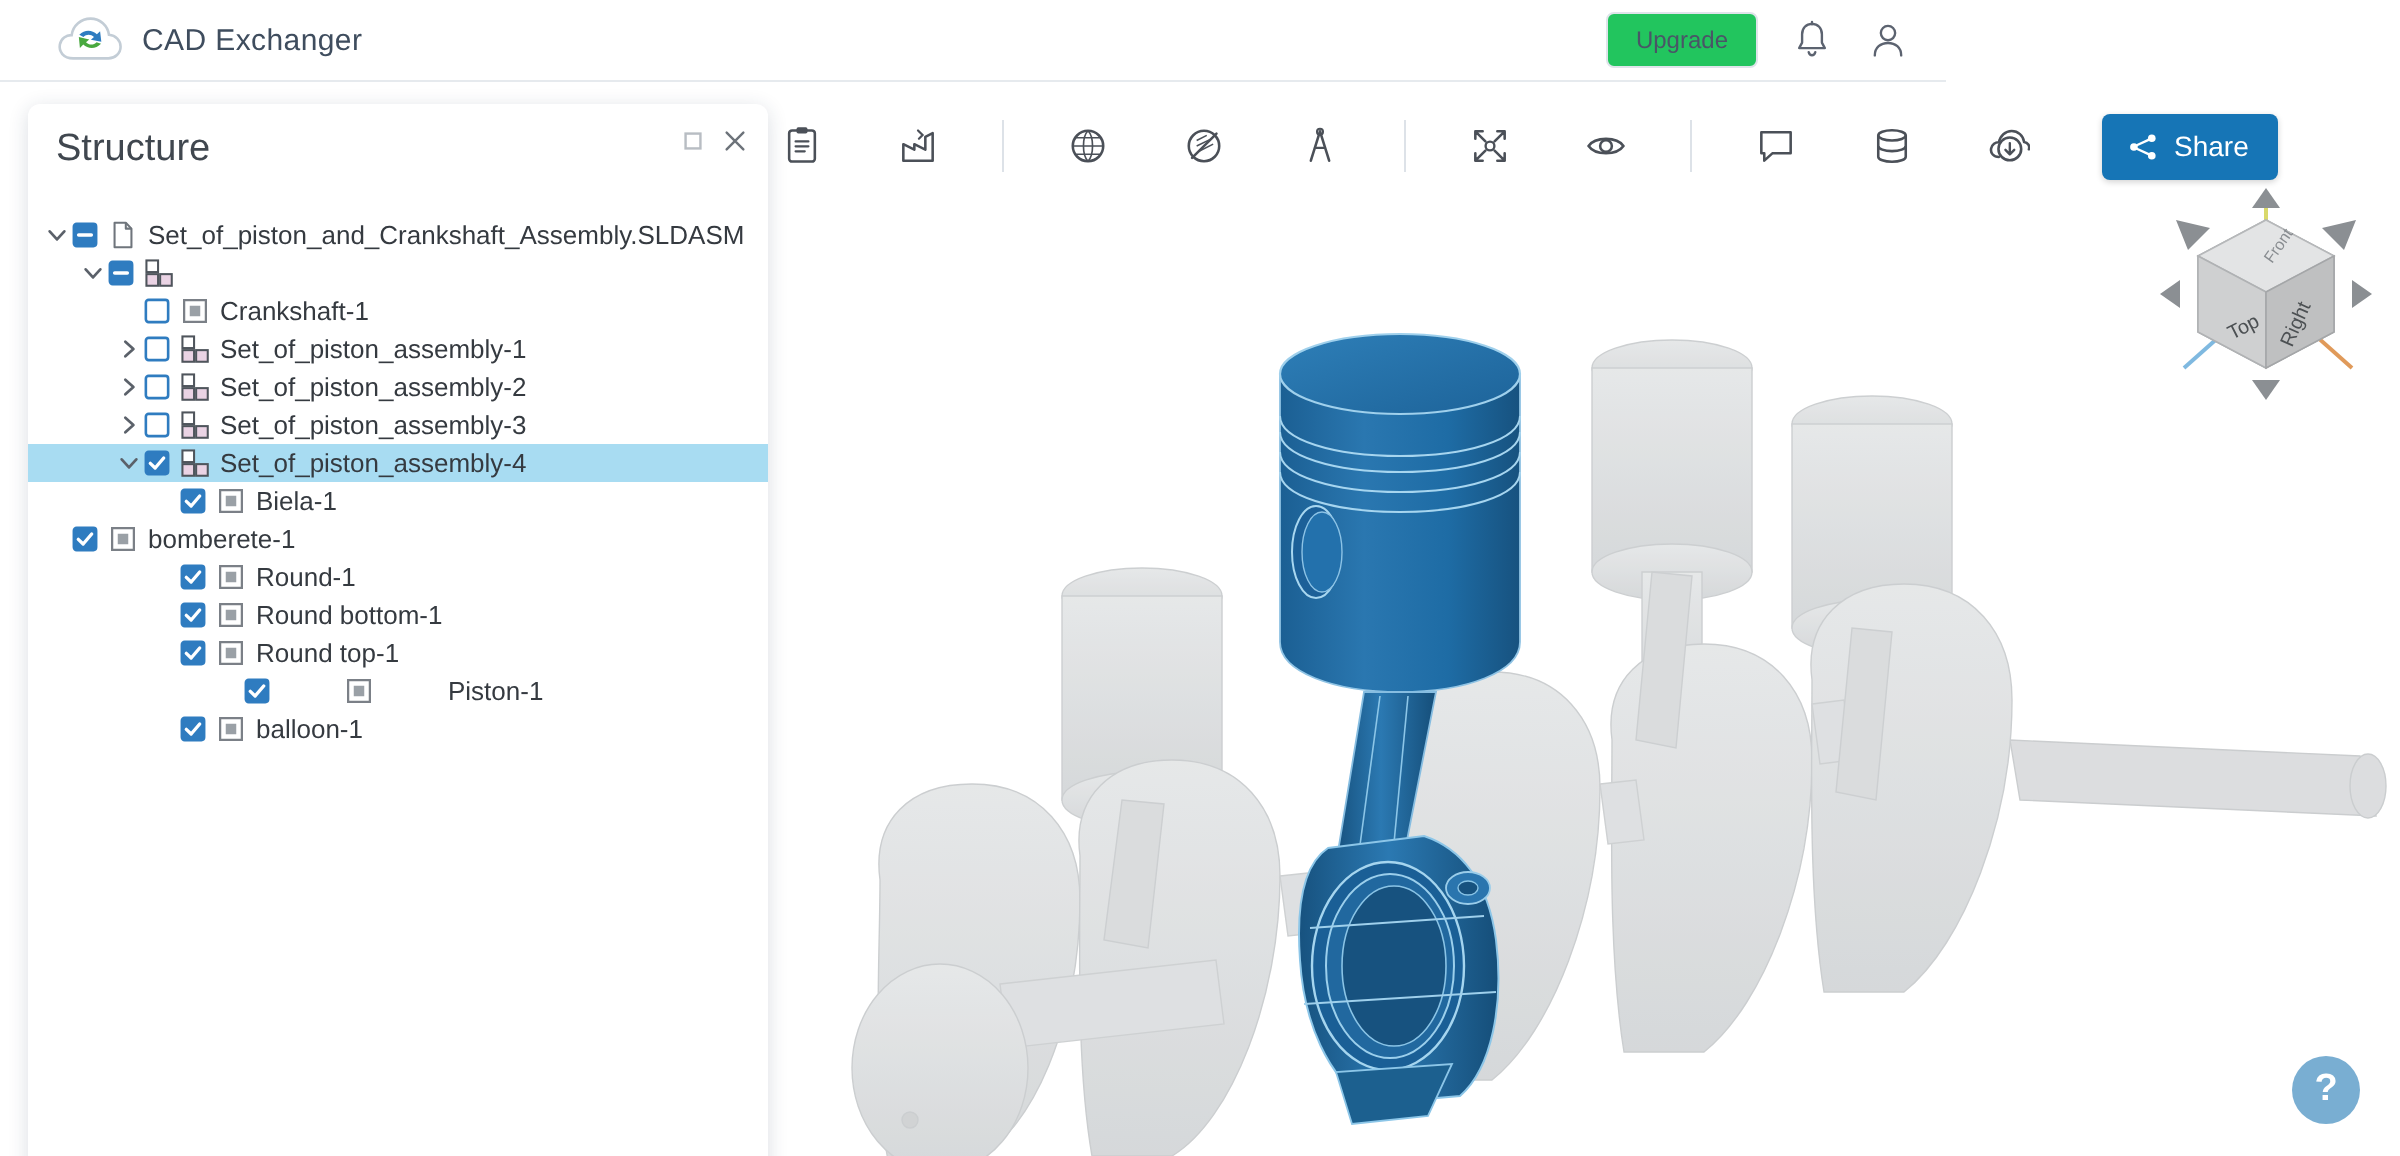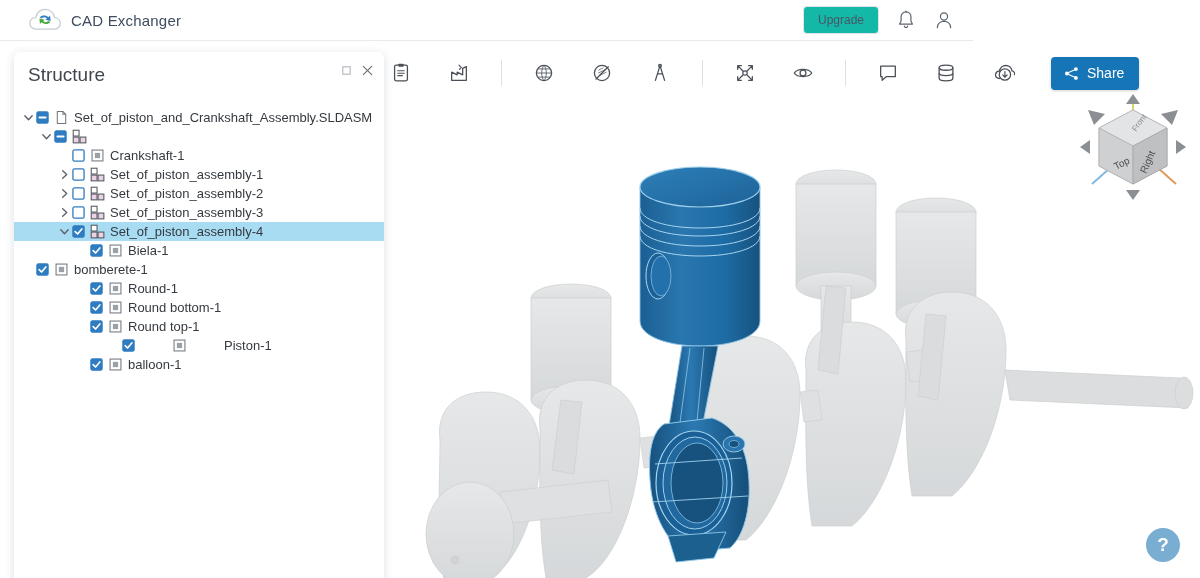--- a/index.html
+++ b/index.html
@@ -42,21 +42,21 @@
   .header-right {
     margin-left: auto;
     display: flex;
     align-items: center;
     gap: 16px;
     margin-right: 18px;
   }
   .upgrade-btn {
     border: 1px solid #dfe4ea;
     border-radius: 4px;
-    background: #14b8a6;
+    background: #22c55e;
     color: #4a5567;
     font-size: 12px;
     padding: 7px 14px;
     font-family: "Liberation Sans", sans-serif;
     cursor: pointer;
     line-height: 1;
   }
   .hdr-icon { width: 22px; height: 22px; cursor: pointer; display:block; }
 
   

